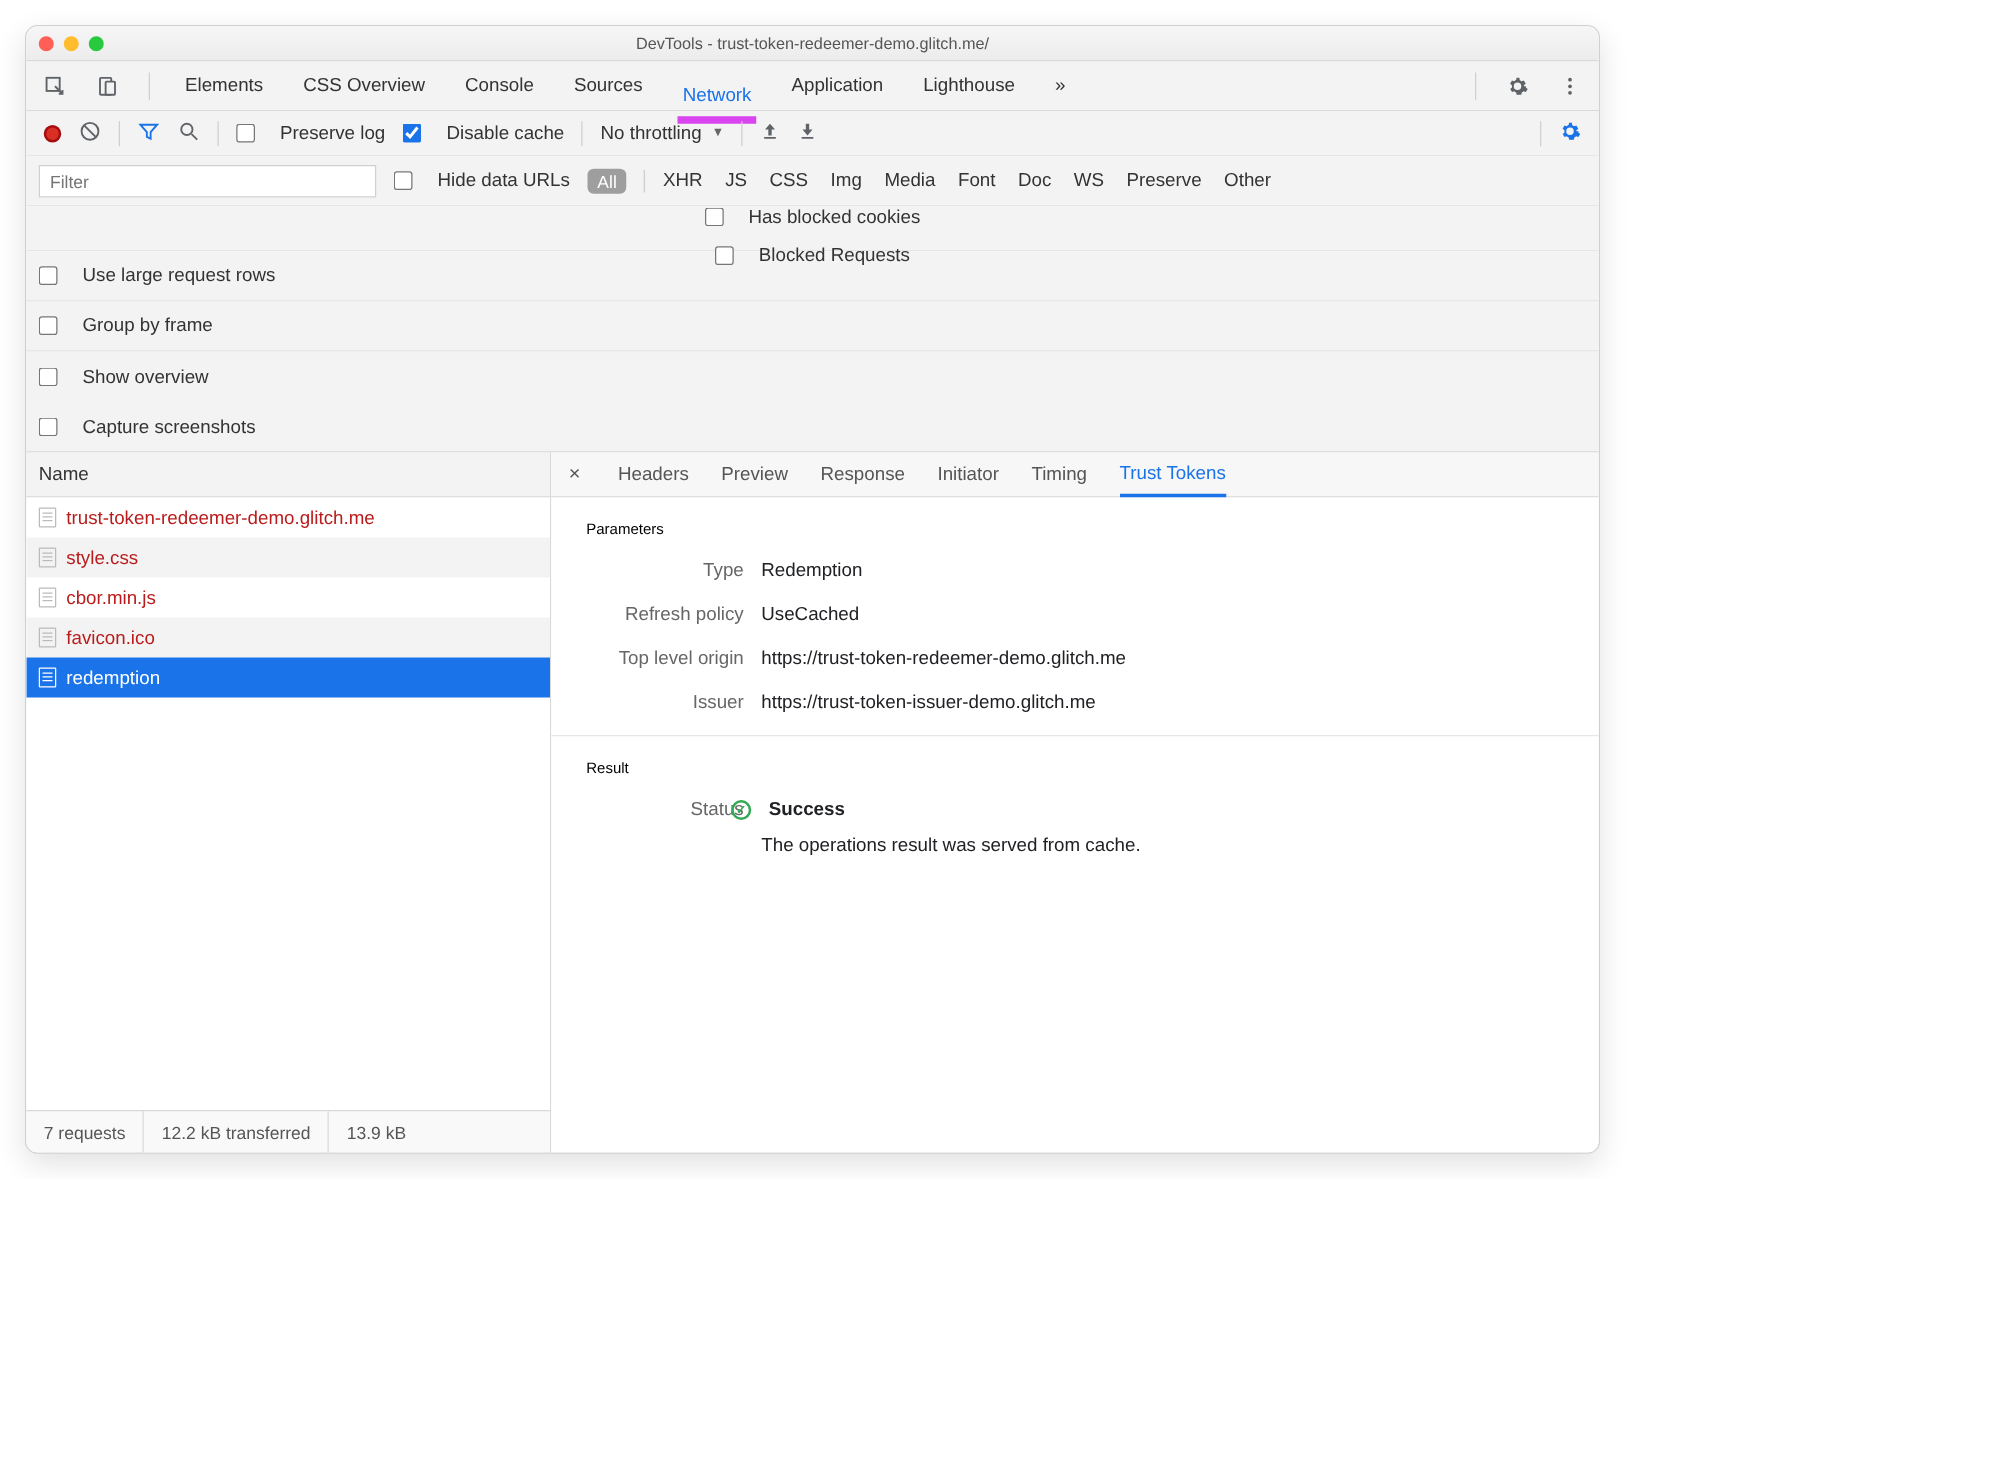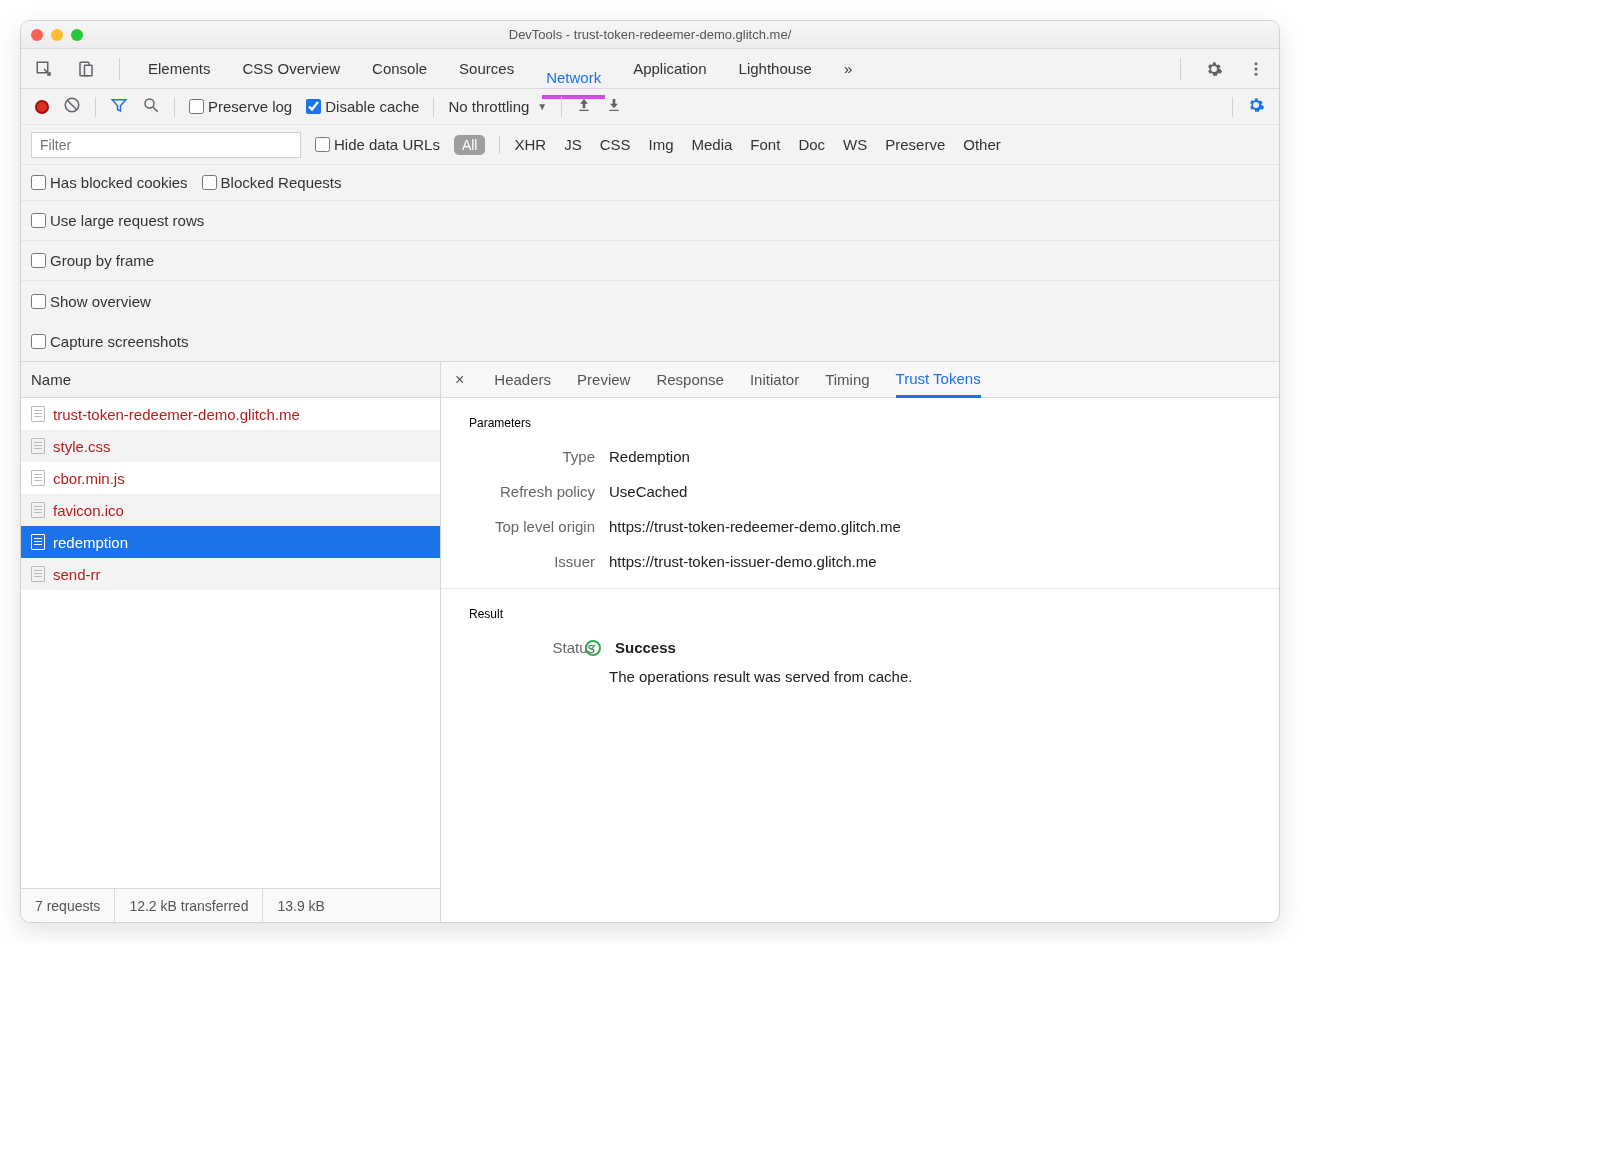--- a/index.html
+++ b/index.html
@@ -40,37 +40,37 @@
   height: 40px;
   border-bottom: 1px solid #d9d9d9;
   padding: 0 14px;
   gap: 24px;
   background: #f3f3f3;
   font-size: 15px;
   color: #333;
 }
 .tabbar .sep { width: 1px; height: 22px; background: #d0d0d0; }
 .tabbar .tab { cursor: pointer; padding: 0 4px; height: 100%; display: flex; align-items: center; }
-.tabbar .tab.active { color: #1a73e8; border-bottom: 4px solid #d946ef; margin-bottom: -1px; font-weight: 500; margin-top: 20px; }
+.tabbar .tab.active { color: #1a73e8; border-bottom: 6px solid #d946ef; margin-bottom: -1px; font-weight: 500; margin-top: 20px; }
 .tabbar .spacer { flex: 1; }
 .tabbar svg { display: block; }
 .toolbar2 {
   display: flex;
   align-items: center;
   height: 36px;
   padding: 0 14px;
   gap: 14px;
   border-bottom: 1px solid #e6e6e6;
   background: #f3f3f3;
   font-size: 15px;
   color: #333;
 }
 .toolbar2 .sep { width: 1px; height: 20px; background: #d0d0d0; }
 .recbtn { width: 14px; height: 14px; border-radius: 50%; background: #d93025; border: 2px solid #a50e0e; }
-.chk { display: flex; align-items: center; gap: 4px; cursor: pointer; }
+.chk { display: flex; align-items: center; gap: 20px; cursor: pointer; }
 .chk input { width: 15px; height: 15px; accent-color: #1a73e8; }
 .selwrap { display: flex; align-items: center; gap: 8px; color: #333; }
 .selwrap .tri { font-size: 10px; color: #666; }
 .icon { color: #5f6368; cursor: pointer; }
 .filterrow {
   display: flex;
   align-items: center;
   height: 40px;
   padding: 0 10px;
   gap: 14px;
@@ -93,20 +93,21 @@
 .optrow {
   display: flex;
   align-items: center;
   height: 36px;
   padding: 0 10px;
   gap: 14px;
   border-bottom: 1px solid #e6e6e6;
   background: #f3f3f3;
   font-size: 15px;
   color: #333;
+  flex-direction: column;
 }
 .optrow2 {
   display: grid;
   grid-template-columns: 1fr;
   border-bottom: 1px solid #d9d9d9;
   background: #f3f3f3;
 }
 .optcell {
   height: 40px;
   display: flex;
@@ -324,24 +325,20 @@
             <span>cbor.min.js</span>
           </div>
           <div class="reqrow">
             <div class="docicon"></div>
             <span>favicon.ico</span>
           </div>
           <div class="reqrow selected">
             <div class="docicon"></div>
             <span>redemption</span>
           </div>
-          <div class="reqrow">
-            <div class="docicon"></div>
-            <span>send-rr</span>
-          </div>
         </div>
       <div class="statusbar">
         <div>7 requests</div>
         <div>12.2 kB transferred</div>
         <div>13.9 kB</div>
       </div>
     </div>
     <div class="rightcol">
       <div class="dtabs">
         <span class="x">×</span>

